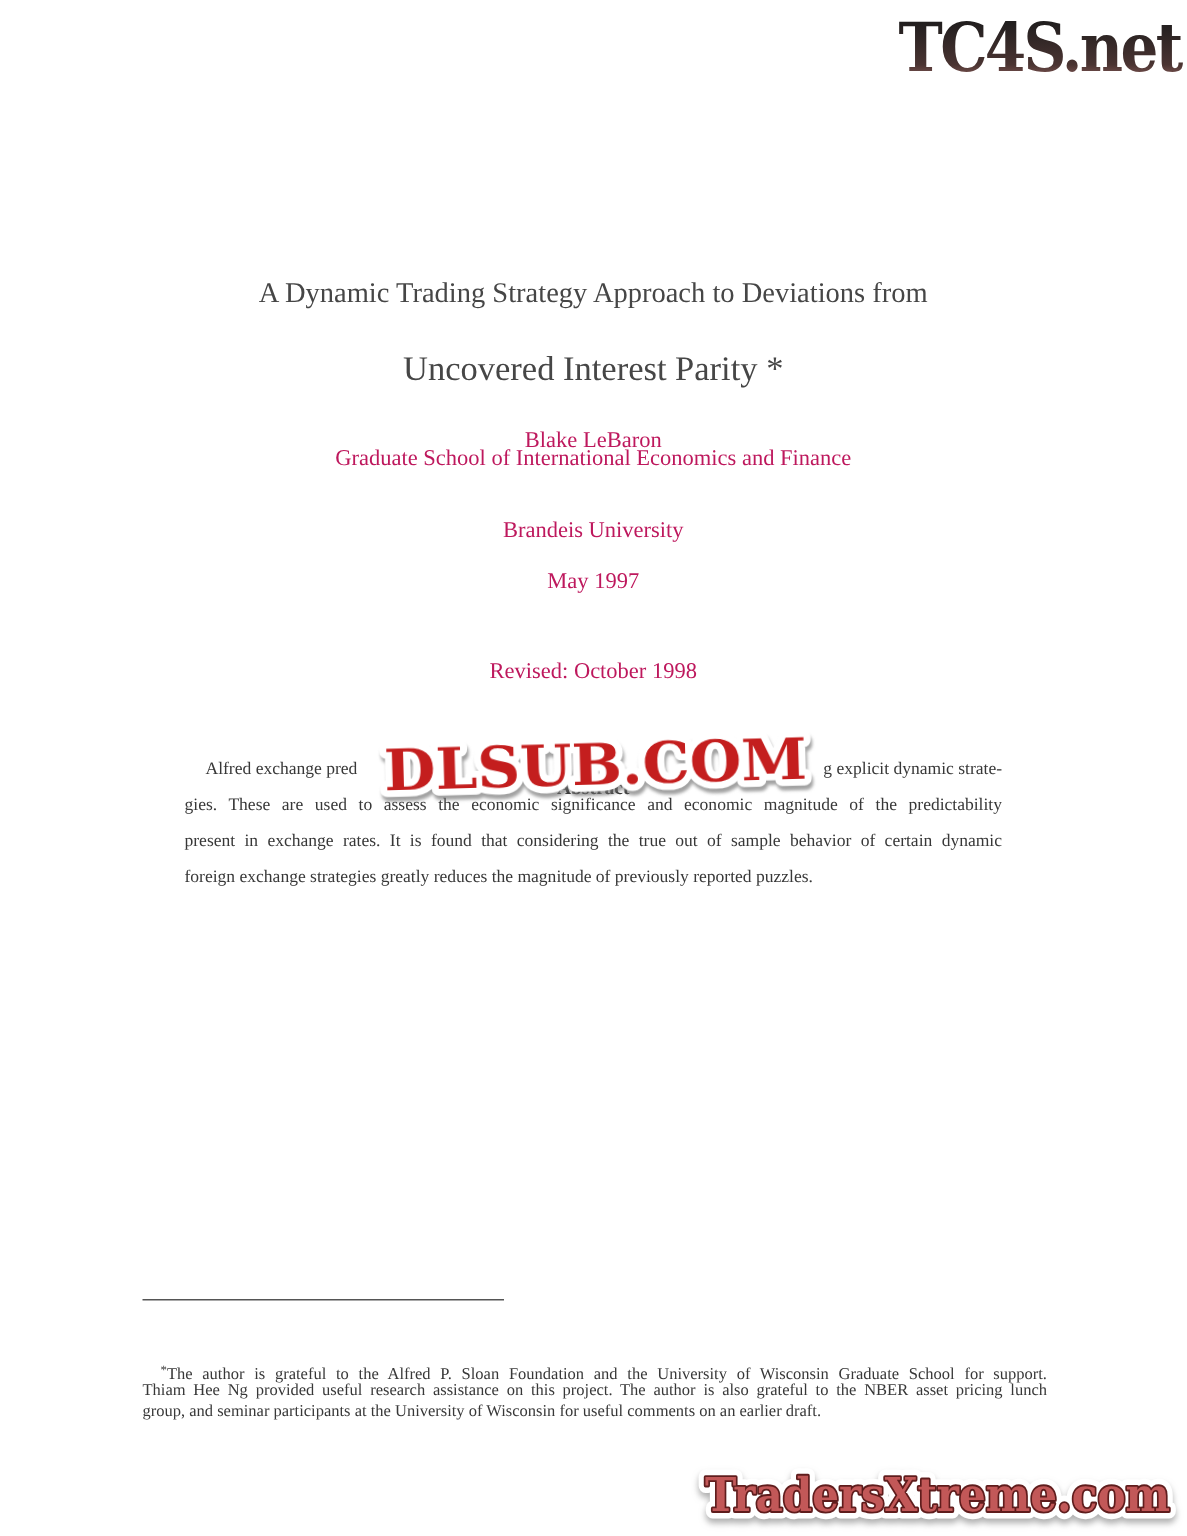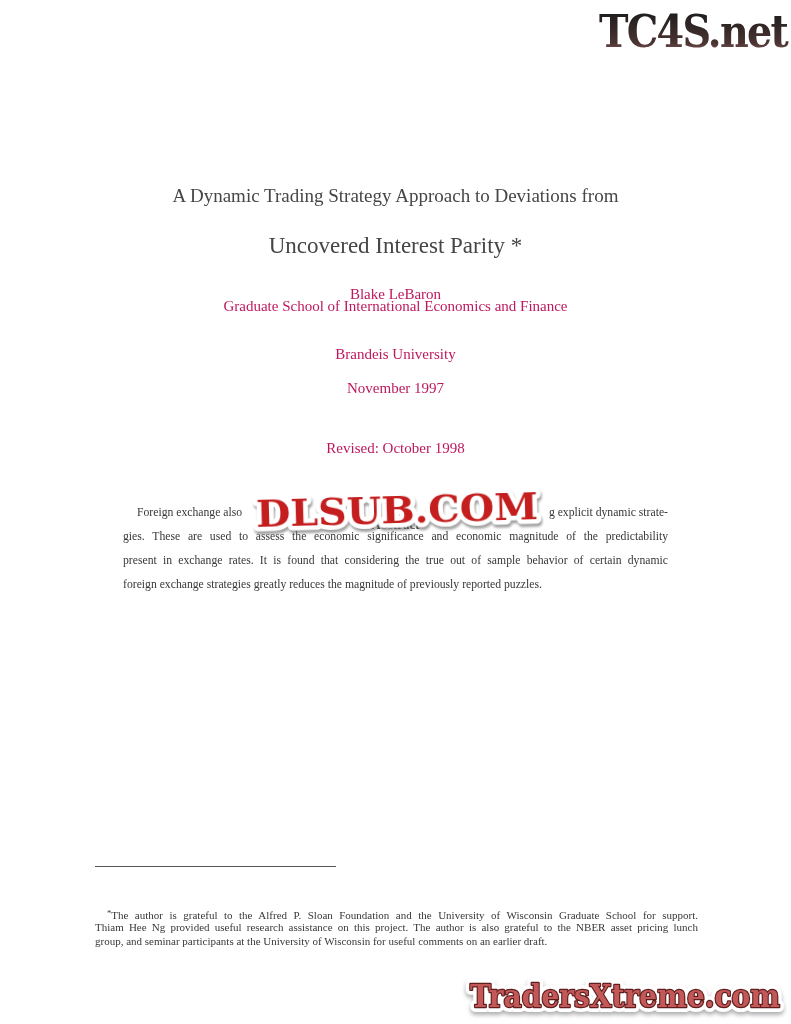--- a/index.html
+++ b/index.html
@@ -164,28 +164,28 @@
       <text x="97" y="43" text-anchor="middle" font-family="Liberation Sans, sans-serif" font-size="45" font-weight="bold" letter-spacing="-2" fill="url(#tc4sGrad)" textLength="188" lengthAdjust="spacingAndGlyphs">TC4S.net</text>
     </svg>
   </div>
 
   <div class="title-line1">A Dynamic Trading Strategy Approach to Deviations from</div>
   <div class="title-line2">Uncovered Interest Parity *</div>
 
   <div class="center-line author-line">Blake LeBaron</div>
   <div class="center-line affil-school-line">Graduate School of International Economics and Finance</div>
   <div class="center-line affil-univ-line">Brandeis University</div>
-  <div class="center-line date-line">November 1997</div>
+  <div class="center-line date-line">May 1997</div>
   <div class="center-line revised-line">Revised: October 1998</div>
 
   <div class="abstract-heading">Abstract</div>
 
   <div class="abstract-body">
     <div class="abs-line1">
-      <span>Foreign exchange also</span>
+      <span>Alfred exchange pred</span>
       <span>g explicit dynamic strate-</span>
     </div>
     <div class="abs-line">gies.  These are used to assess the economic significance and economic magnitude of the predictability</div>
     <div class="abs-line">present in exchange rates. It is found that considering the true out of sample behavior of certain dynamic</div>
     <div class="abs-line last">foreign exchange strategies greatly reduces the magnitude of previously reported puzzles.</div>
   </div>
 
   <div class="dlsub-wrap">
     <svg width="300" height="54" viewBox="0 0 300 54">
       <text x="150" y="40" text-anchor="middle" font-family="DejaVu Serif, serif" font-size="38" font-weight="bold" fill="none" stroke="#ffffff" stroke-width="9" stroke-linejoin="round" textLength="282" lengthAdjust="spacingAndGlyphs">DLSUB.COM</text>

